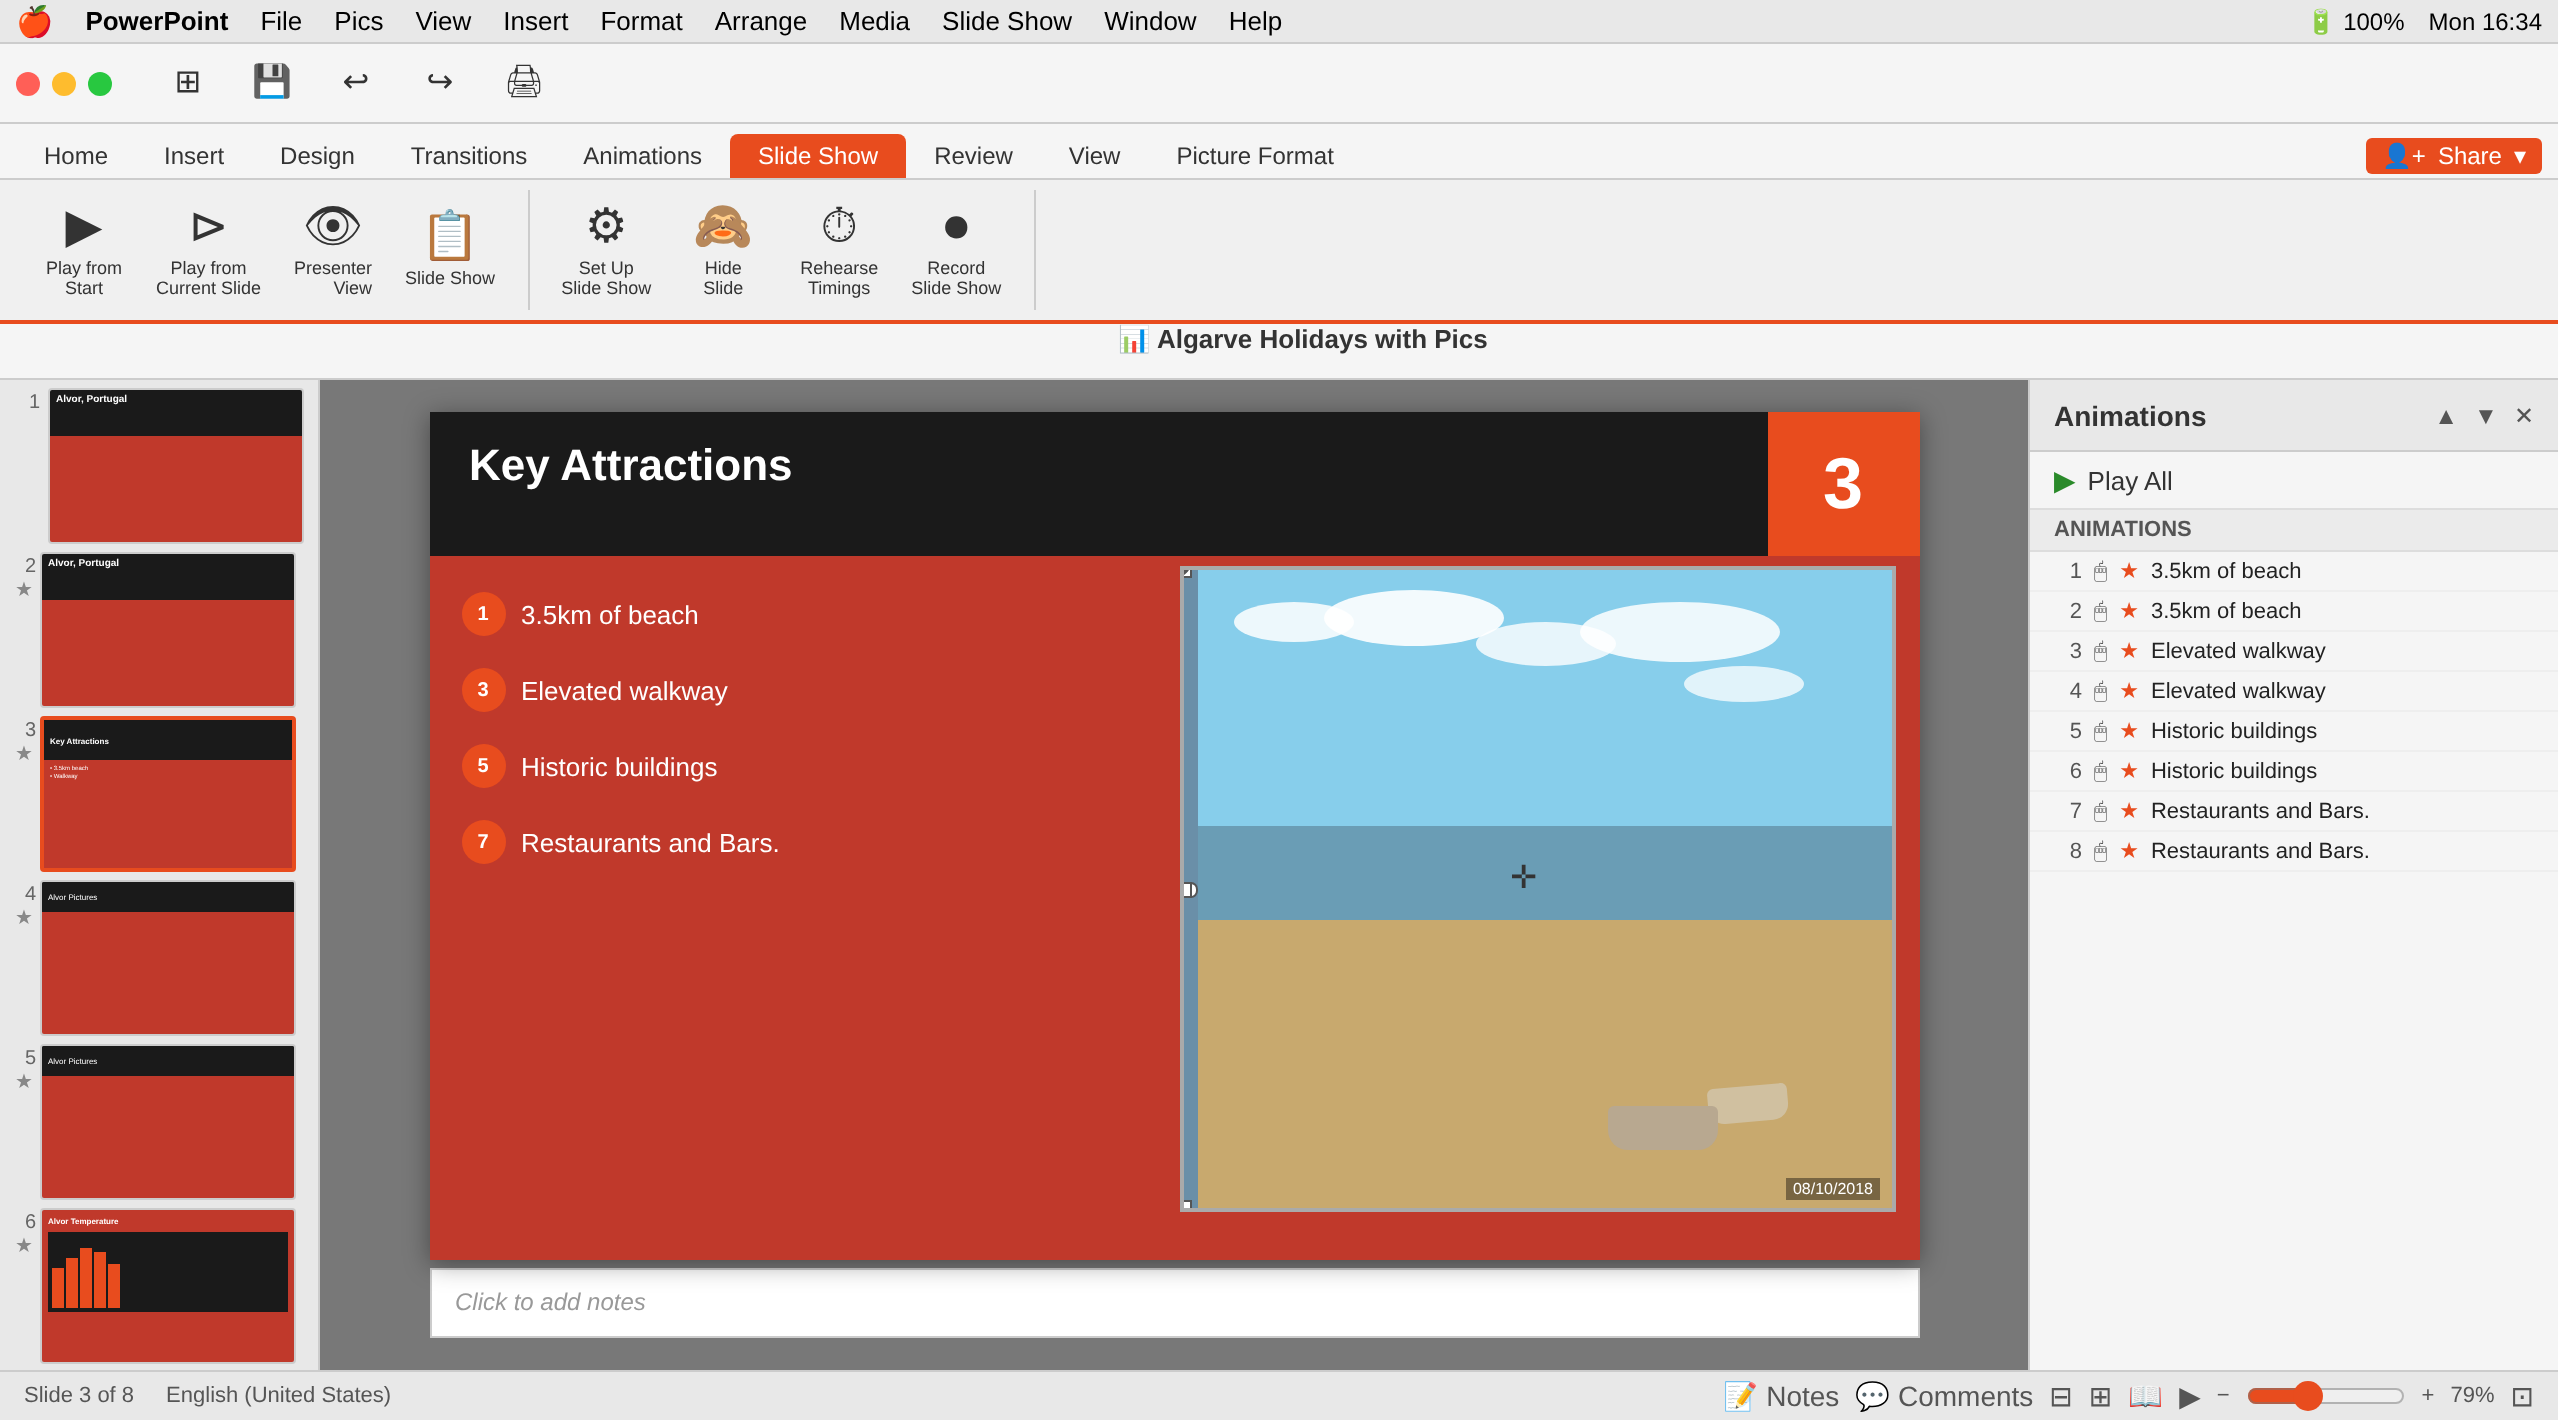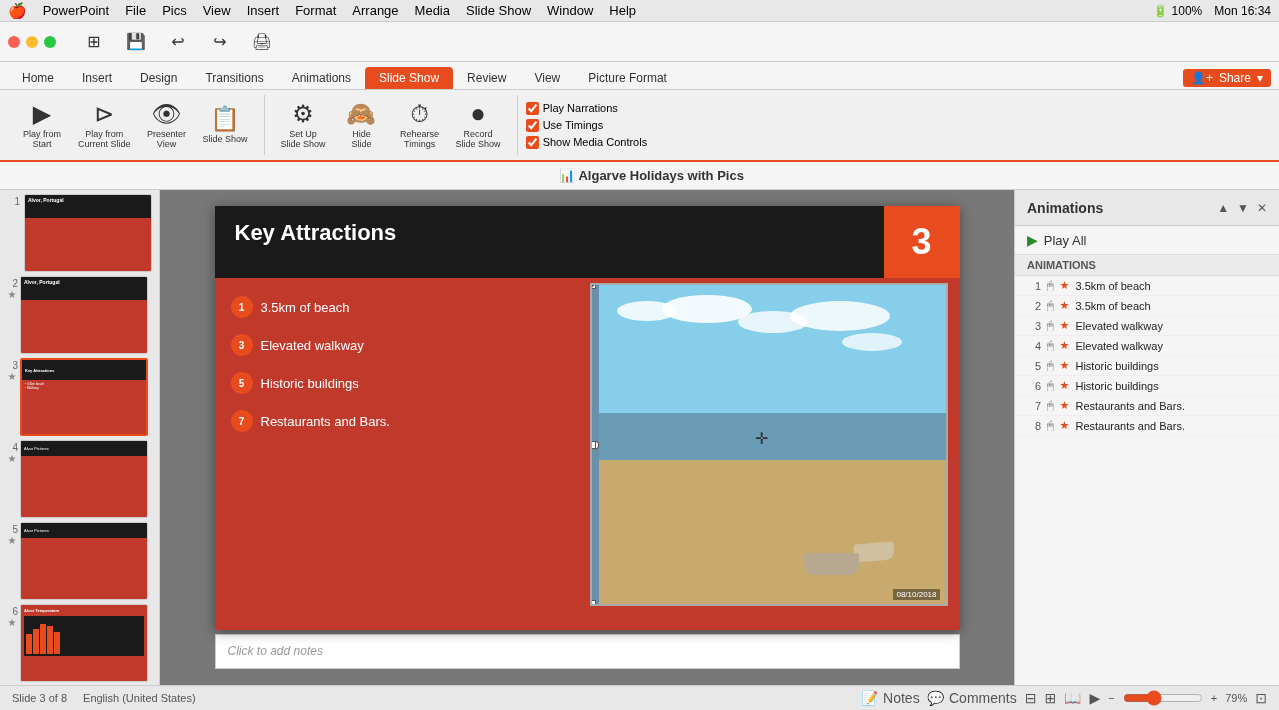--- a/index.html
+++ b/index.html
@@ -5,21 +5,21 @@
     * { margin: 0; padding: 0; box-sizing: border-box; }
     body { width: 1279px; height: 710px; overflow: hidden; font-family: -apple-system, BlinkMacSystemFont, 'Helvetica Neue', Arial, sans-serif; background: #ececec; font-size: 12px; }
 
     
     #menubar {
       height: 22px; background: #e8e8e8; display: flex; align-items: center;
       padding: 0 8px; gap: 16px; border-bottom: 1px solid #ccc; font-size: 13px;
     }
     #menubar .apple { font-size: 15px; }
     #menubar span { cursor: default; }
-    #menubar .app-name { font-weight: normal; }
+    #menubar .app-name { font-weight: bold; }
     #menubar .right-menu { margin-left: auto; display: flex; gap: 12px; align-items: center; font-size: 12px; }
 
     
     #toolbar {
       height: 40px; background: #f5f5f5; border-bottom: 1px solid #ccc;
       display: flex; align-items: center; padding: 0 8px; gap: 6px;
     }
     .toolbar-btn {
       display: flex; flex-direction: column; align-items: center; justify-content: center;
       min-width: 36px; height: 36px; padding: 2px 4px; border-radius: 4px; cursor: pointer;
@@ -52,21 +52,21 @@
     }
     .ribbon-cmd .icon { font-size: 24px; line-height: 1.2; }
 
     
     .checkbox-group { display: flex; flex-direction: column; gap: 4px; padding: 0 4px; }
     .checkbox-item { display: flex; align-items: center; gap: 4px; font-size: 11px; cursor: pointer; }
     .checkbox-item input { accent-color: #e84c1e; }
 
     
     #titlebar {
-      height: 28px; background: #f5f5f5; display: flex; align-items: center;
+      height: 28px; background: #f5f5f5; display: flex; align-items: flex-start;
       justify-content: center; border-bottom: 1px solid #ccc; position: relative; padding-left: 24px;
     }
     #titlebar .title { font-size: 13px; font-weight: 600; color: #333; }
     .traffic-light { width: 12px; height: 12px; border-radius: 50%; cursor: pointer; }
     .tl-red { background: #ff5f57; }
     .tl-yellow { background: #febc2e; }
     .tl-green { background: #28c840; }
 
     
     #main { display: flex; height: calc(710px - 22px - 40px - 28px - 72px - 25px); }
@@ -265,21 +265,21 @@
     <div class="ribbon-cmd">
       <span class="icon">▶</span>
       <span style="font-size:9px;text-align:center;line-height:1.2;">Play from<br>Start</span>
     </div>
     <div class="ribbon-cmd">
       <span class="icon">⊳</span>
       <span style="font-size:9px;text-align:center;line-height:1.2;">Play from<br>Current Slide</span>
     </div>
     <div class="ribbon-cmd">
       <span class="icon">👁</span>
-      <span style="font-size:9px;text-align:center;line-height:1.2;">Presenter<br>View</span>
+      <span style="font-size:9px;text-align:right;line-height:1.2;">Presenter<br>View</span>
     </div>
     <div class="ribbon-cmd">
       <span class="icon">📋</span>
       <span style="font-size:9px;text-align:center;line-height:1.2;">Slide
 Show</span>
     </div>
   </div>
   <div class="ribbon-group-sep"></div>
   <div class="ribbon-group">
     <div class="ribbon-cmd">
@@ -293,34 +293,20 @@
     <div class="ribbon-cmd">
       <span class="icon">⏱</span>
       <span style="font-size:9px;text-align:center;line-height:1.2;">Rehearse<br>Timings</span>
     </div>
     <div class="ribbon-cmd">
       <span class="icon">⏺</span>
       <span style="font-size:9px;text-align:center;line-height:1.2;">Record<br>Slide Show</span>
     </div>
   </div>
   <div class="ribbon-group-sep"></div>
-  <div class="checkbox-group">
-    <label class="checkbox-item">
-      <input type="checkbox" checked="" style="">
-      <span>Play Narrations</span>
-    </label>
-    <label class="checkbox-item">
-      <input type="checkbox" checked="" style="">
-      <span>Use Timings</span>
-    </label>
-    <label class="checkbox-item">
-      <input type="checkbox" checked="" style="">
-      <span>Show Media Controls</span>
-    </label>
-  </div>
 </div>
 
 <div id="titlebar">
   <span class="title">
     <span>📊</span>
     <span>Algarve Holidays with Pics</span>
   </span>
 </div>
 
 <div id="main" style="height: calc(710px - 22px - 40px - 28px - 72px - 25px - 28px);">

